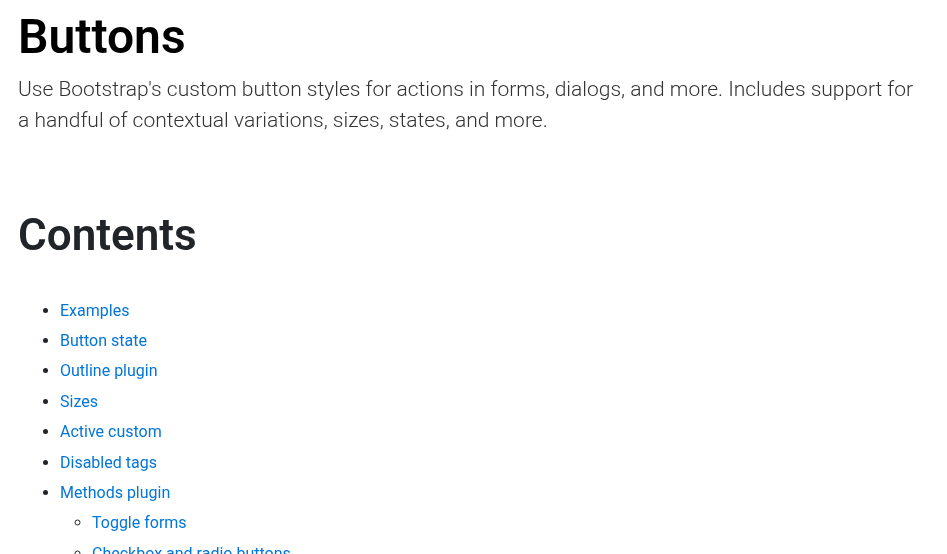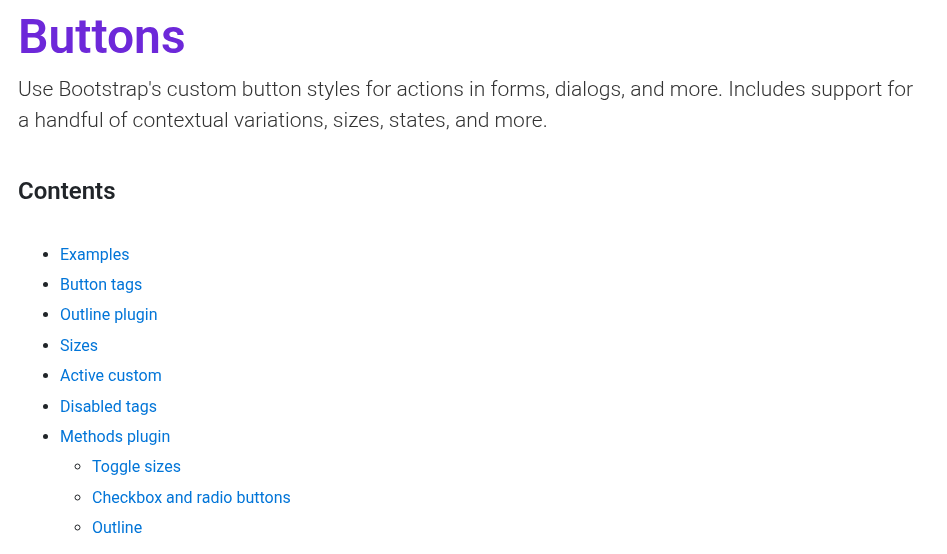--- a/index.html
+++ b/index.html
@@ -11,32 +11,32 @@
       font-family: -apple-system, BlinkMacSystemFont, "Segoe UI", Roboto, "Helvetica Neue", Arial, sans-serif;
       background: #fff;
       padding: 8px 18px;
       width: 947px;
       color: #212529;
     }
     h1 {
       font-size: 48px;
       font-weight: 600;
       line-height: 1.2;
-      color: #6d28d9;
+      color: #000000;
       margin-bottom: 8px;
     }
     .lead {
       font-size: 21px;
       font-weight: 300;
       color: #333;
       line-height: 1.5;
-      margin-bottom: 40px;
+      margin-bottom: 72px;
     }
     h2 {
-      font-size: 24px;
+      font-size: 44px;
       font-weight: 600;
       color: #212529;
       margin-bottom: 12px;
     }
     ul.toc {
       list-style: disc;
       padding-left: 42px;
       color: #212529;
       margin-top: 35px;
     }
@@ -55,26 +55,26 @@
   </style>
 </head>
 <body>
 
 <h1>Buttons</h1>
 <p class="lead">Use Bootstrap's custom button styles for actions in forms, dialogs, and more. Includes support for a handful of contextual variations, sizes, states, and more.</p>
 
 <h2>Contents</h2>
 <ul class="toc">
   <li><a href="#">Examples</a></li>
-  <li><a href="#">Button tags</a></li>
+  <li><a href="#">Button state</a></li>
   <li><a href="#">Outline plugin</a></li>
   <li><a href="#">Sizes</a></li>
   <li><a href="#">Active custom</a></li>
   <li><a href="#">Disabled tags</a></li>
   <li>
     <a href="#">Methods plugin</a>
     <ul class="toc-sub">
-      <li><a href="#">Toggle sizes</a></li>
+      <li><a href="#">Toggle forms</a></li>
       <li><a href="#">Checkbox and radio buttons</a></li>
       <li><a href="#">Outline</a></li>
     </ul>
   </li>
 </ul>
 
 </body></html>

